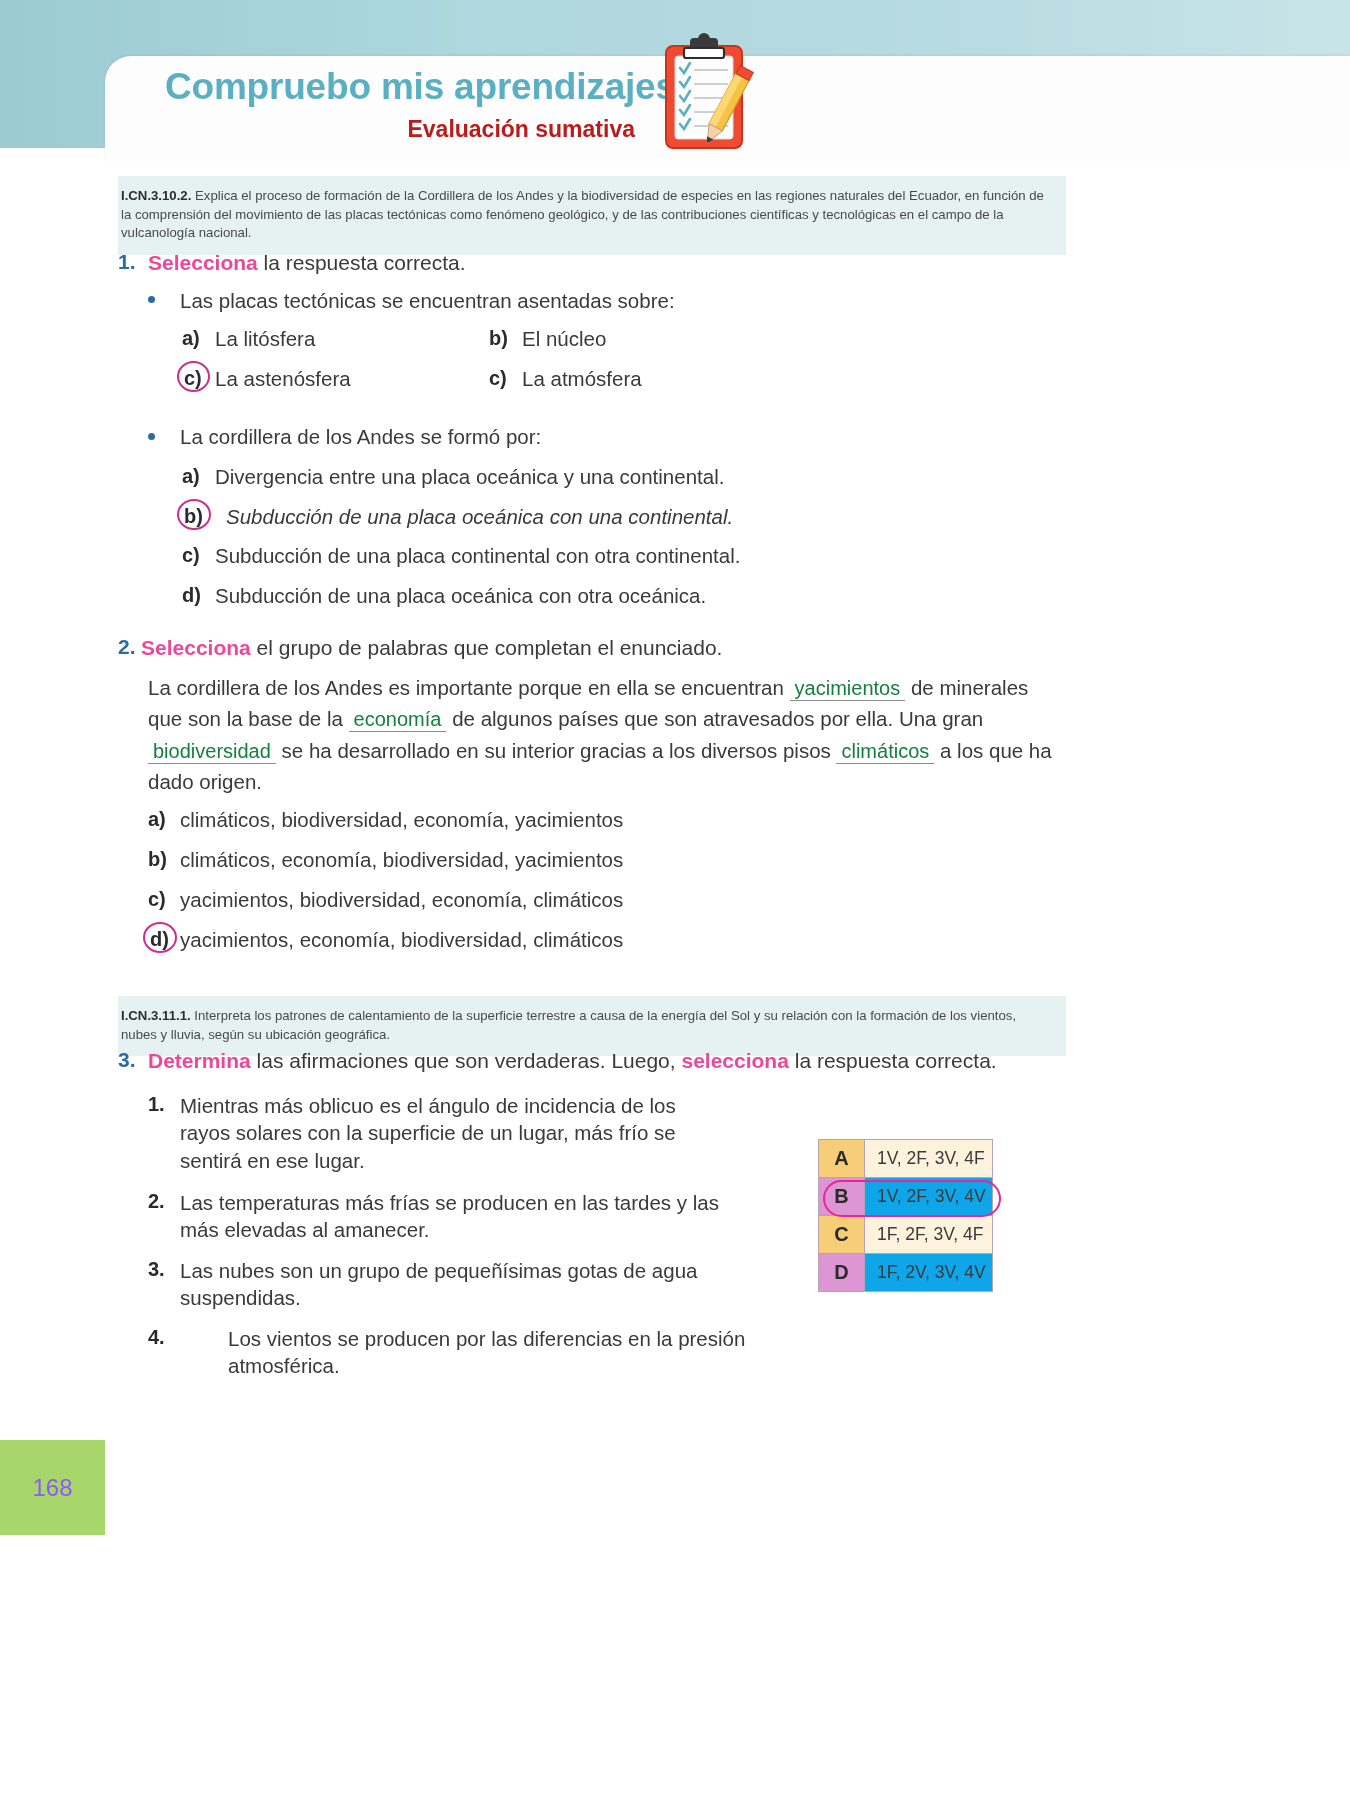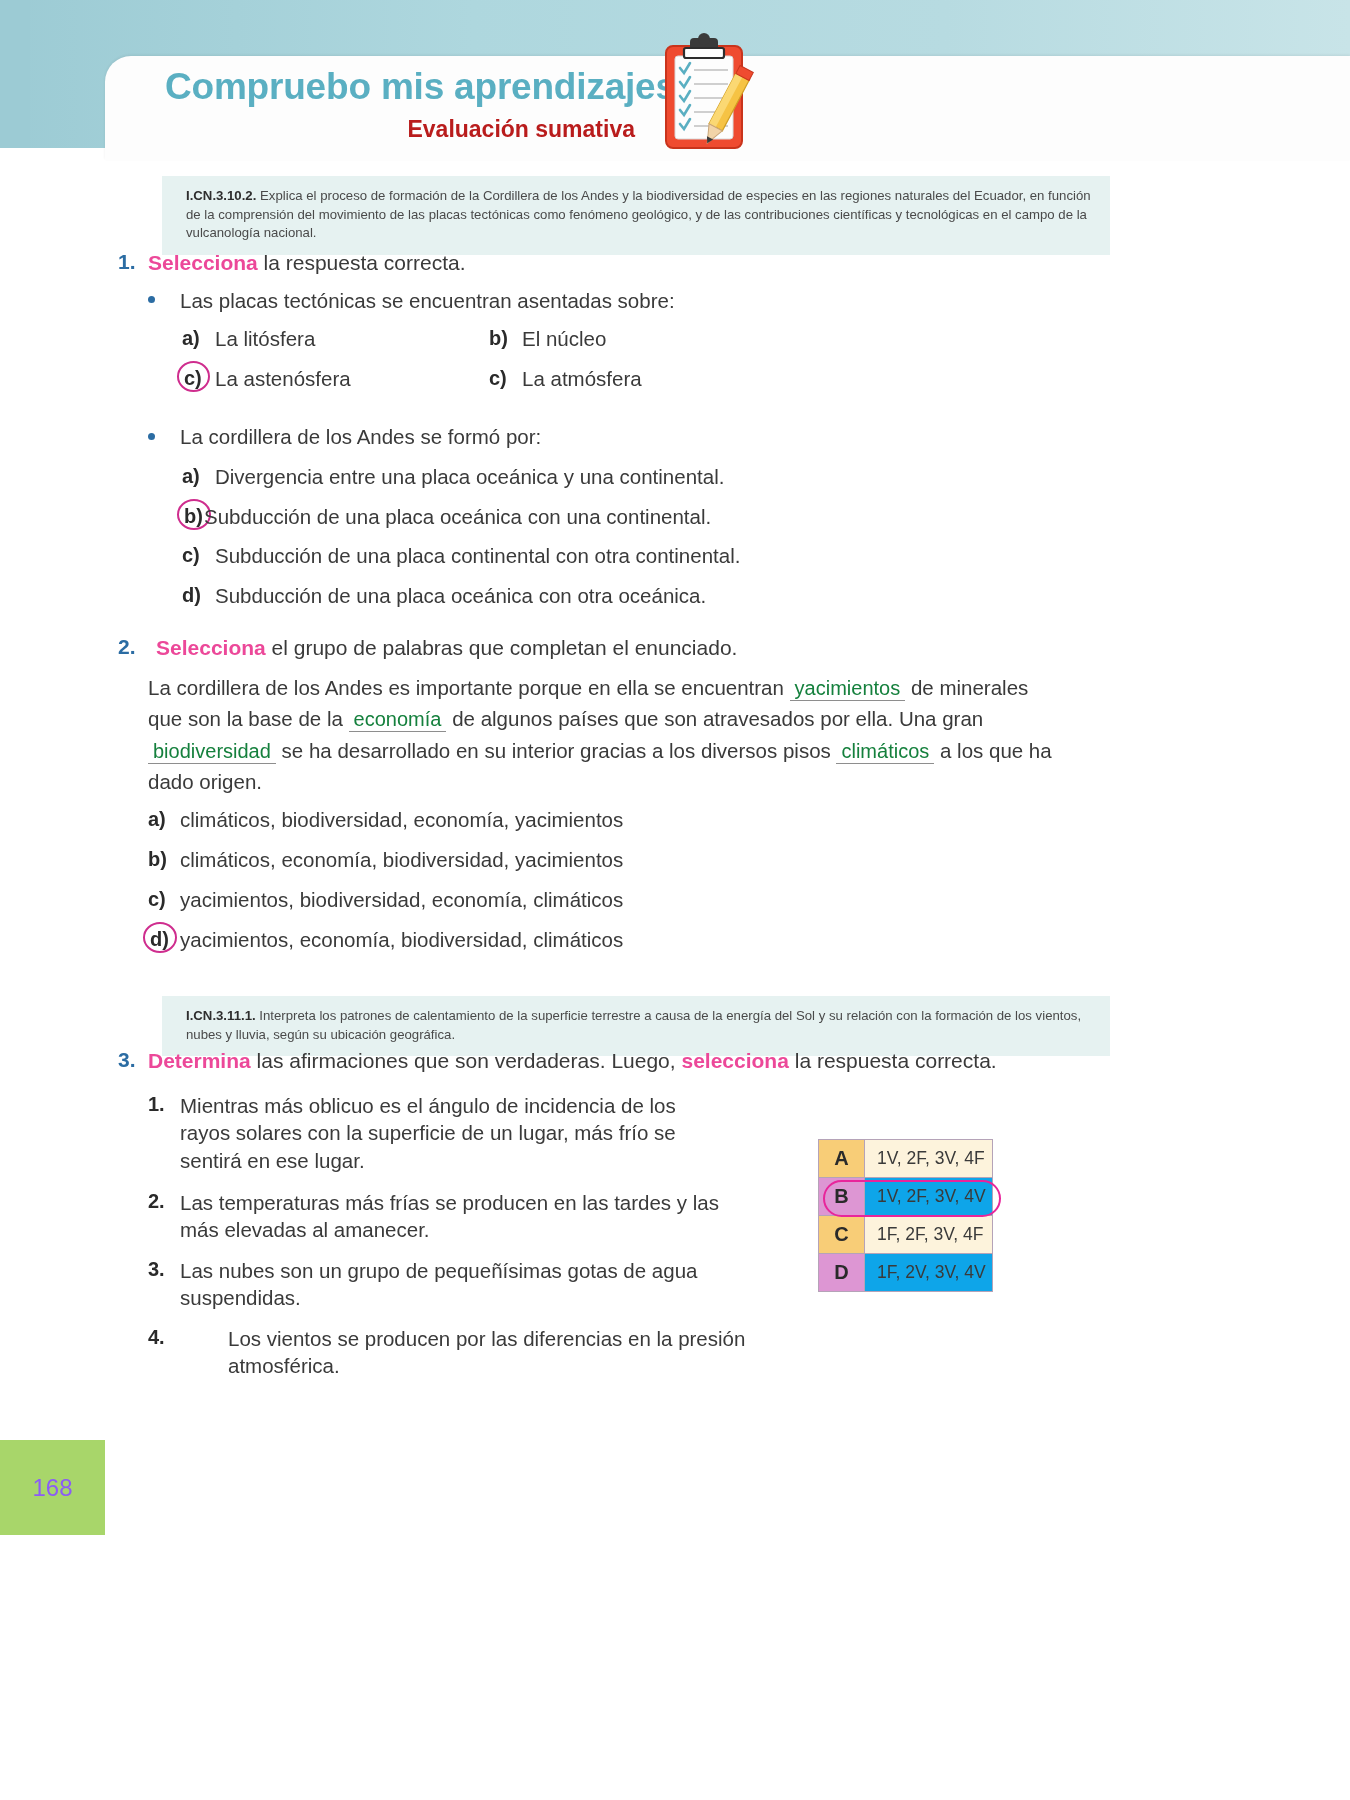--- a/index.html
+++ b/index.html
@@ -42,24 +42,23 @@
   }
   #sub-title {
     font-size:23px; font-weight:bold; color:#b91c1c; margin-top:9px;
     white-space:nowrap;
   }
 
   #clipboard { position:absolute; left:648px; top:30px; width:112px; height:128px; z-index:7; }
 
   
   .standard-box {
-    position:absolute; background:#e6f2f1; padding:11px 14px 12px 24px;
+    position:absolute; background:#e6f2f1; padding:11px 14px 12px 3px;
     font-size:13.2px; line-height:1.42; color:#4a4a4a;
     font-family:"Liberation Sans", sans-serif;
-    margin-left:44px;
   }
   .standard-box b { color:#2e2e2e; font-weight:bold; }
   #std-1 { left:118px; top:176px; width:948px; }
   #std-2 { left:118px; top:996px; width:948px; }
 
   
   .qnum {
     position:absolute; font-size:21px; font-weight:bold; color:#2b6ca3;
   }
   .qhead {
@@ -222,30 +221,30 @@
 <div class="opttext" style="left:522px; top:366px;">La atmósfera</div>
 
 <div class="bullet-dot" style="left:148px; top:433px;"></div>
 <div class="stem" style="left:180px; top:424px;">La cordillera de los Andes se formó por:</div>
 
 <div class="optlabel" style="left:182px; top:465px;">a)</div>
 <div class="opttext" style="left:215px; top:464px;">Divergencia entre una placa oceánica y una continental.</div>
 
 <div class="optlabel" style="left:184px; top:505px;">b)</div>
 <div class="circle-mark" style="left:177px; top:499px; width:34px; height:31px;"></div>
-<div class="opttext" style="left:204px; top:504px;">Subducción de una placa oceánica con una continental.</div>
+<div class="opttext" style="left:226px; top:504px;font-style:italic;">Subducción de una placa oceánica con una continental.</div>
 
 <div class="optlabel" style="left:182px; top:544px;">c)</div>
 <div class="opttext" style="left:215px; top:543px;">Subducción de una placa continental con otra continental.</div>
 
 <div class="optlabel" style="left:182px; top:584px;">d)</div>
 <div class="opttext" style="left:215px; top:583px;">Subducción de una placa oceánica con otra oceánica.</div>
 
 <div class="qnum" style="left:118px; top:635px;">2.</div>
-<div class="qhead" style="left:156px; top:635px;">
+<div class="qhead" style="left:141px; top:635px;">
   <b>Selecciona</b><span> el grupo de palabras que completan el enunciado.</span>
 </div>
 
 <div id="fill-para"><span>La cordillera de los Andes es importante porque en ella se encuentran </span><span class="blank">yacimientos</span><span> de minerales que son la base de la </span><span class="blank">economía</span><span> de algunos países que son atravesados por ella. Una gran </span><span class="blank">biodiversidad</span><span> se ha desarrollado en su interior gracias a los diversos pisos </span><span class="blank">climáticos</span><span> a los que ha dado origen.</span></div>
 
 <div class="optlabel" style="left:148px; top:808px;">a)</div>
 <div class="opttext" style="left:180px; top:807px;">climáticos, biodiversidad, economía, yacimientos</div>
 
 <div class="optlabel" style="left:148px; top:848px;">b)</div>
 <div class="opttext" style="left:180px; top:847px;">climáticos, economía, biodiversidad, yacimientos</div>

